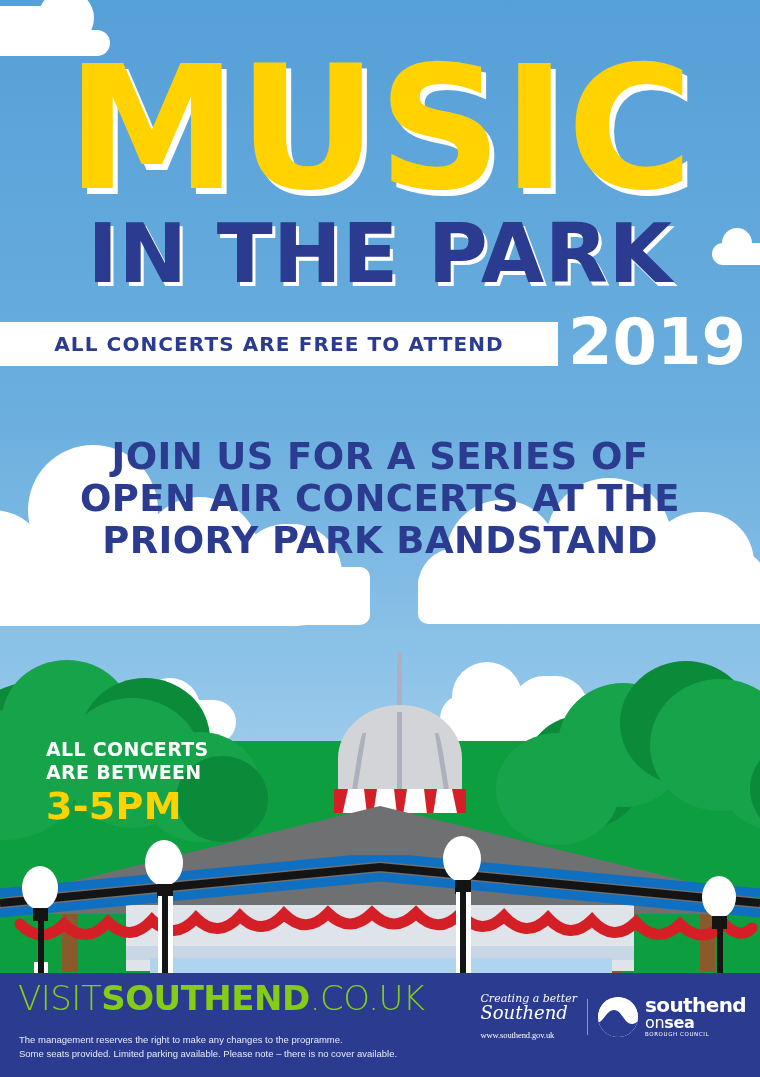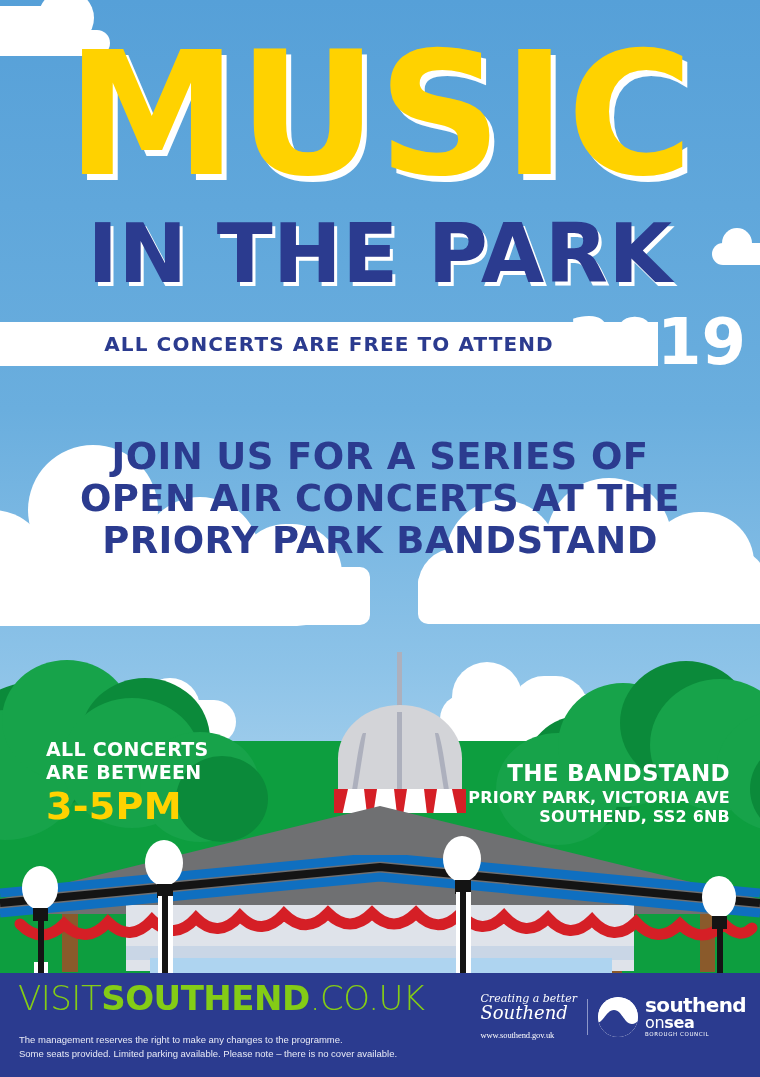--- a/index.html
+++ b/index.html
@@ -14,42 +14,42 @@
 
   
   .cloudwrap{position:absolute;inset:0;pointer-events:none;}
   .cl{position:absolute;background:#ffffff;border-radius:999px;}
 
   
   .headline-zone{position:absolute;left:0;top:0;width:760px;}
 
   .music{
     position:absolute;left:50%;transform:translateX(-50%);
-    top:38px;
+    top:52px;
     font-size:172px;line-height:0.9;
     font-weight:bold;letter-spacing:0.5px;
     color:#ffd200;
     white-space:nowrap;
     text-shadow:5px 6px 0 #ffffff;
     font-family:"DejaVu Sans","Liberation Sans",sans-serif;
   }
   .inthepark{
     position:absolute;left:50%;transform:translateX(-50%);
     top:213px;
     font-size:82px;line-height:1;
     font-weight:bold;letter-spacing:0.5px;
     color:#2b3b8f;
     white-space:nowrap;
     text-shadow:3px 4px 0 #ffffff;
     font-family:"DejaVu Sans","Liberation Sans",sans-serif;
   }
 
   .freebar{
     position:absolute;left:0;top:322px;
-    width:658px;height:44px;
+    width:558px;height:44px;
     background:#ffffff;
   }
   .freebar span{
     position:absolute;left:0;right:0;top:50%;transform:translateY(-50%);
     text-align:center;
     color:#2b3b8f;font-weight:bold;
     font-size:20px;letter-spacing:1.1px;
     font-family:"DejaVu Sans","Liberation Sans",sans-serif;
   }
   .year{
@@ -288,25 +288,20 @@
       <div class="pole" style="left:15px;top:52px;width:6px;height:92px;"></div>
     </div>
   </div>
 
   <div class="info-left">
     <div class="l1">ALL CONCERTS</div>
     <div class="l2">ARE BETWEEN</div>
     <div class="time">3-5PM</div>
   </div>
 
-  <div class="info-right">
-    <div class="ttl">THE BANDSTAND</div>
-    <div class="ad1">PRIORY PARK, VICTORIA AVE</div>
-    <div class="ad2">SOUTHEND, SS2 6NB</div>
-  </div>
 
   <div class="footer">
 
     <div class="visiturl">
       <span class="thin">VISIT</span><span class="bold">SOUTHEND</span><span class="thin">.CO.UK</span>
     </div>
 
     <div class="finePrint">
       <div>The management reserves the right to make any changes to the programme.</div>
       <div>Some seats provided. Limited parking available. Please note – there is no cover available.</div>

